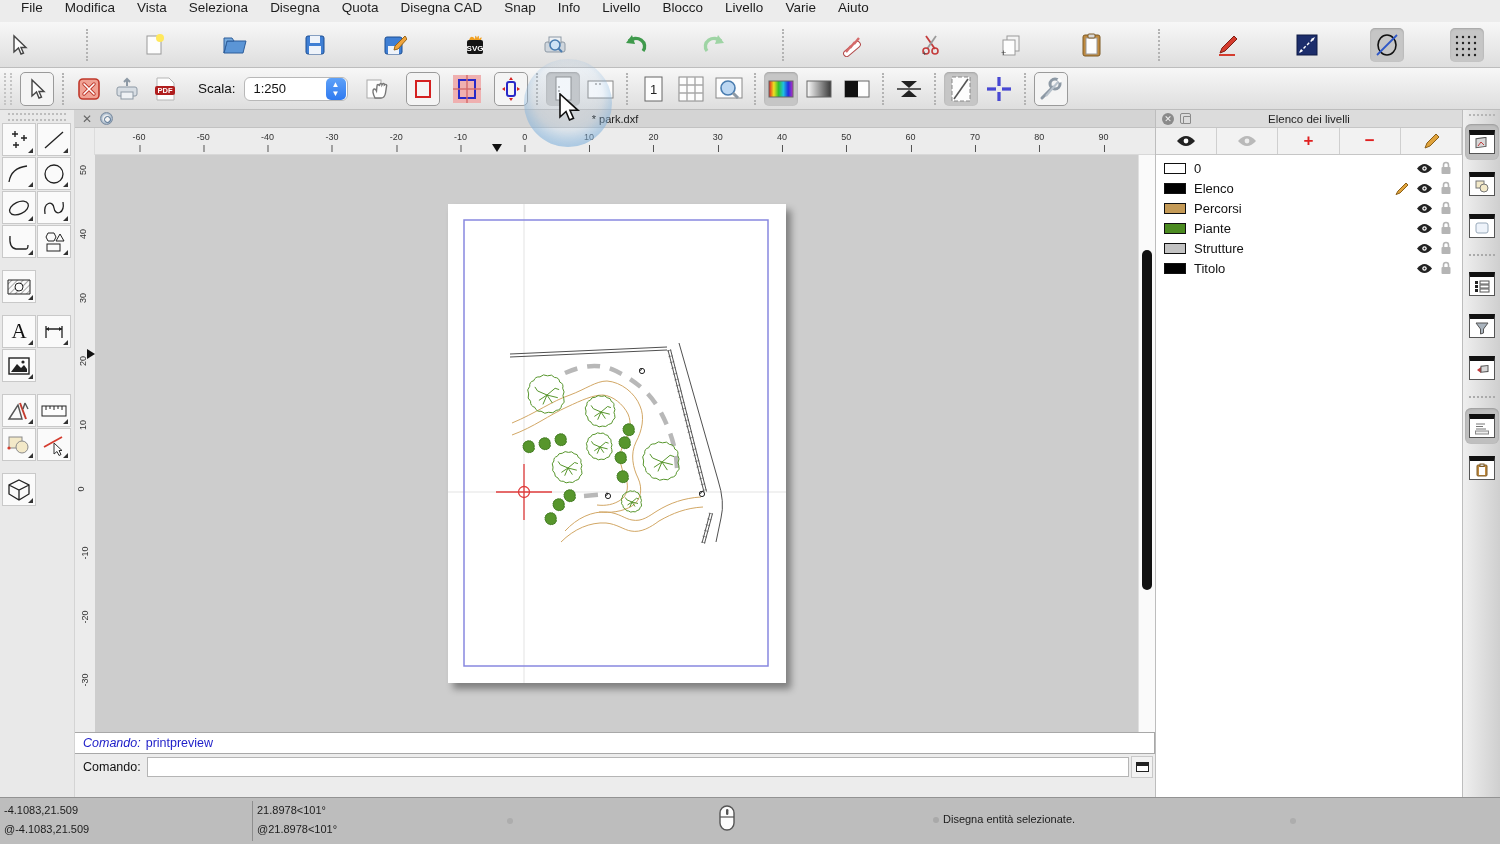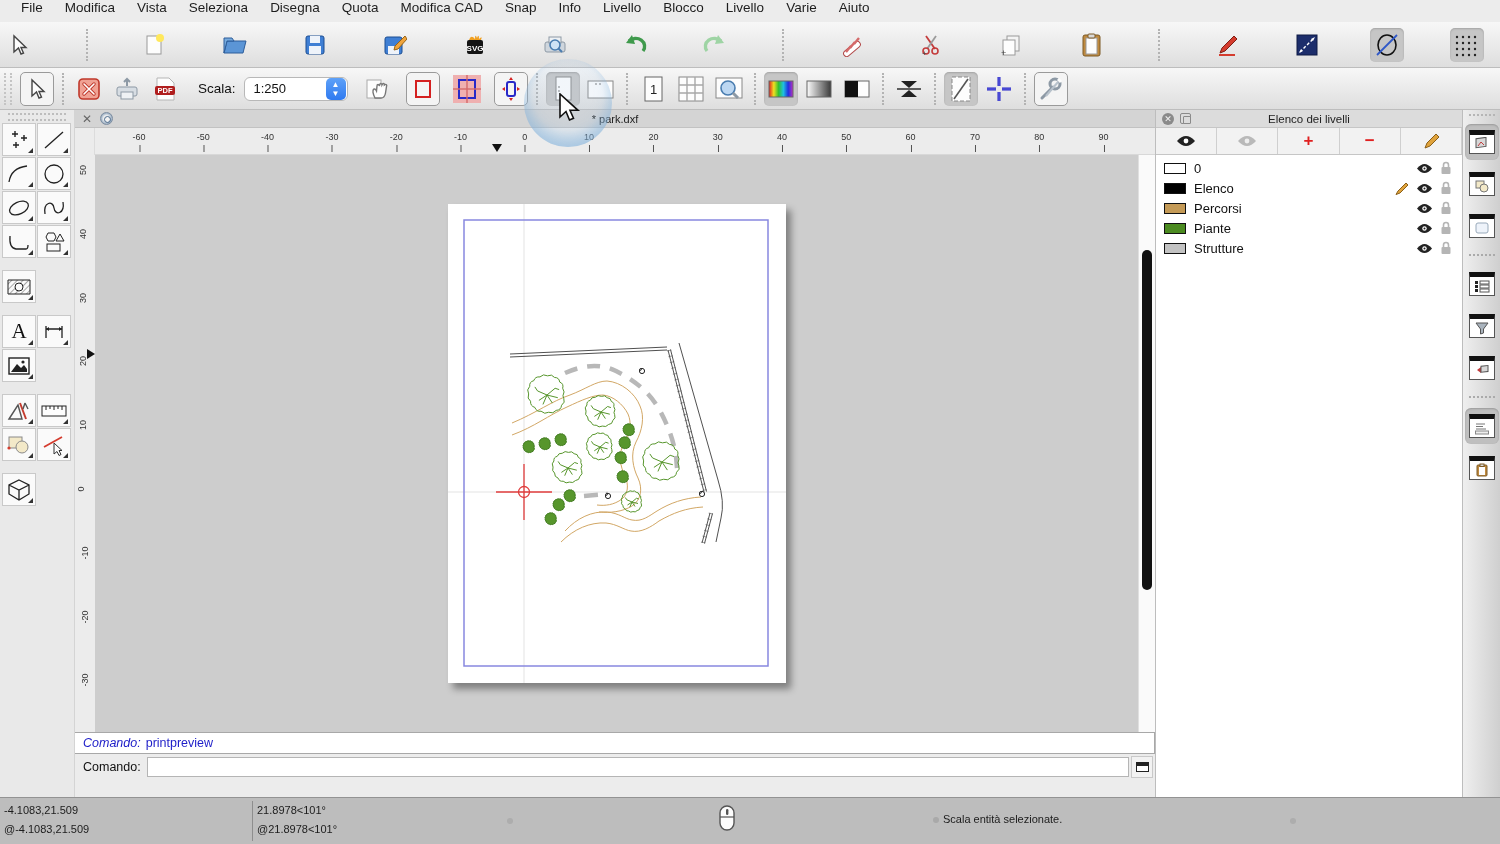--- a/index.html
+++ b/index.html
@@ -157,21 +157,21 @@
 
 <div id="app">
 
   <div class="menubar">
       <span class="menuitem">File</span>
       <span class="menuitem">Modifica</span>
       <span class="menuitem">Vista</span>
       <span class="menuitem">Seleziona</span>
       <span class="menuitem">Disegna</span>
       <span class="menuitem">Quota</span>
-      <span class="menuitem">Modifica CAD</span>
+      <span class="menuitem">Disegna CAD</span>
       <span class="menuitem">Snap</span>
       <span class="menuitem">Info</span>
       <span class="menuitem">Livello</span>
       <span class="menuitem">Blocco</span>
       <span class="menuitem">Livello</span>
       <span class="menuitem">Varie</span>
       <span class="menuitem">Aiuto</span>
     </div>
 
   <div class="toolbar tb1">
@@ -923,20 +923,36 @@
                 <path d="M1,5.5 Q8.5,-3.5 16,5.5 Q8.5,14.5 1,5.5 Z" fill="#222"></path>
                 <circle cx="8.5" cy="5.5" r="2.2" fill="#fff"></circle>
                 <circle cx="8.5" cy="5.5" r="1" fill="#222"></circle>
               </svg>
       <svg class="icon" width="12" height="14">
                 <rect x="1.5" y="6" width="9" height="7" rx="1" fill="#b5b5b5"></rect>
                 <path d="M3.5,6 V4 a2.5,2.5 0 0 1 5,0 V6" fill="none" stroke="#b5b5b5" stroke-width="1.6"></path>
               </svg>
     </span>
   </div>
+          <div class="layerrow">
+    <span class="swatch" style="background: rgb(0, 0, 0);"></span>
+    <span class="lname">Titolo</span>
+    <span class="rowicons">
+
+      <svg class="icon" width="17" height="11">
+                <path d="M1,5.5 Q8.5,-3.5 16,5.5 Q8.5,14.5 1,5.5 Z" fill="#222"></path>
+                <circle cx="8.5" cy="5.5" r="2.2" fill="#fff"></circle>
+                <circle cx="8.5" cy="5.5" r="1" fill="#222"></circle>
+              </svg>
+      <svg class="icon" width="12" height="14">
+                <rect x="1.5" y="6" width="9" height="7" rx="1" fill="#b5b5b5"></rect>
+                <path d="M3.5,6 V4 a2.5,2.5 0 0 1 5,0 V6" fill="none" stroke="#b5b5b5" stroke-width="1.6"></path>
+              </svg>
+    </span>
+  </div>
         </div>
     </div>
 
     <div class="rightstrip">
       <div class="shandle"></div>
       <div class="sbtn pressed">
         <span class="winpanel">
             <svg class="icon" width="16" height="14">
               <rect x="2" y="2" width="10" height="9" fill="#d8d8d8" stroke="#555" transform="skewY(-8)"></rect>
               <path d="M4,9 L7,5 L10,8" stroke="#c03c3c" fill="none"></path>
@@ -1012,21 +1028,21 @@
     <span class="st" style="left:4px;top:25px">@-4.1083,21.509</span>
     <div class="stdivider"></div>
     <span class="st" style="left:257px;top:6px">21.8978&lt;101°</span>
     <span class="st" style="left:257px;top:25px">@21.8978&lt;101°</span>
     <span class="stdot" style="left:507px;top:20px"></span>
     <svg class="st" style="left:718px;top:6px" width="18" height="28">
       <rect x="2" y="2" width="14" height="24" rx="7" fill="#fdfdfd" stroke="#555" stroke-width="1.4"></rect>
       <line x1="2" y1="13" x2="16" y2="13" stroke="#555" stroke-width="1.2"></line>
       <rect x="8" y="5" width="2.4" height="6" rx="1.2" fill="#555"></rect>
     </svg>
-    <span class="st" style="left:933px;top:15px"><span class="selbullet"></span><span>Scala entità selezionate.</span></span>
+    <span class="st" style="left:933px;top:15px"><span class="selbullet"></span><span>Disegna entità selezionate.</span></span>
     <span class="stdot" style="left:1290px;top:20px"></span>
   </div>
 
   <div class="halo"></div>
   <svg class="cursor" width="26" height="30">
     <path d="M3,1 L3,24 L9,18.5 L12.5,27 L16.5,25.3 L13,17.3 L21,17.3 Z" fill="#fff" stroke="#111" stroke-width="1.6"></path>
   </svg>
 </div>
 
 </body></html>

